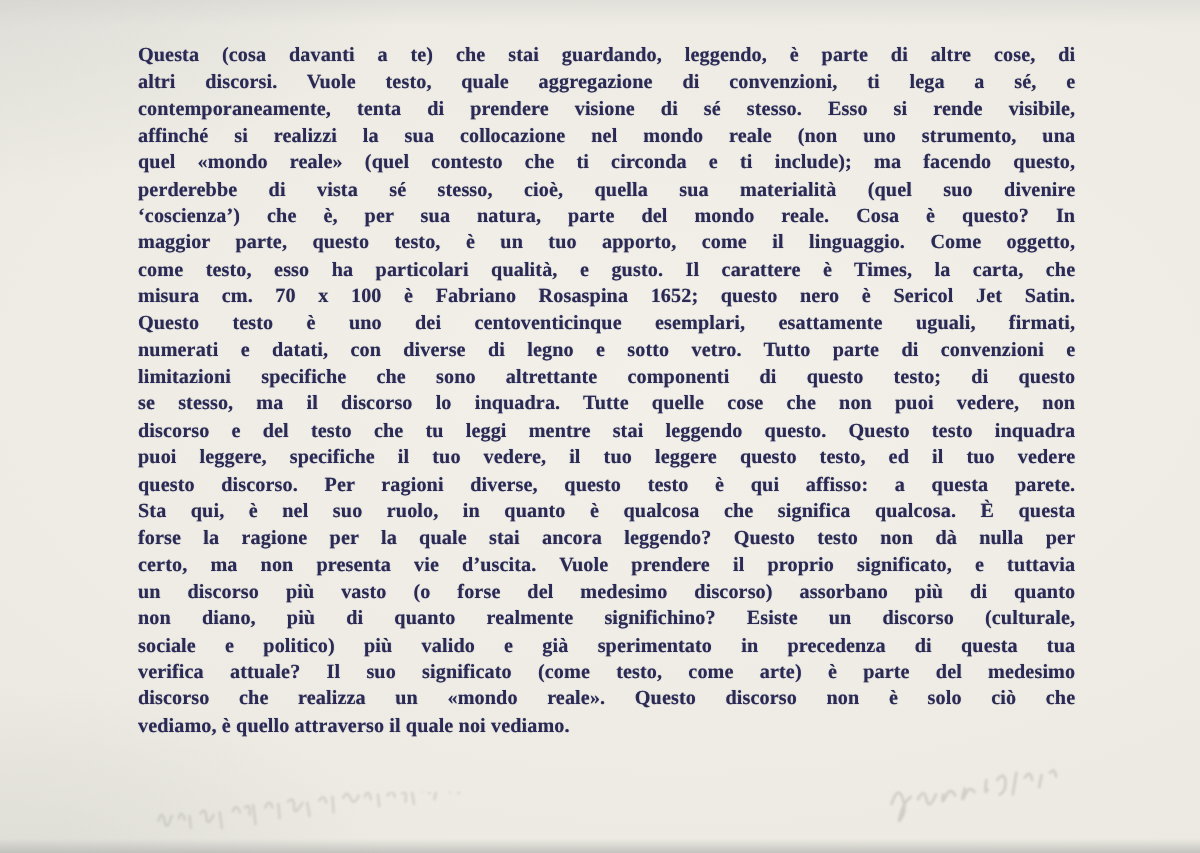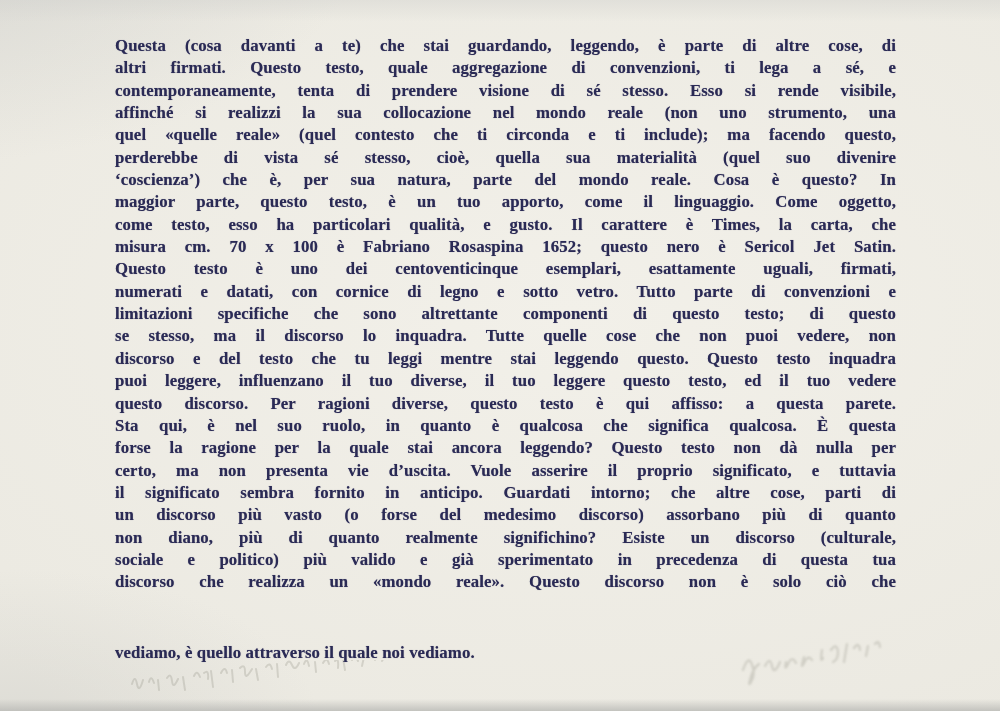--- a/index.html
+++ b/index.html
@@ -32,21 +32,20 @@
     line-height: 22.35px;
     letter-spacing: 0.1px;
     text-shadow: 0 0 0.8px rgba(41,41,84,0.55);
   }
   .line {
     text-align: justify;
     text-align-last: justify;
   }
   .line.last {
     text-align-last: left;
-    margin-top: 48px;
   }
   .pencil {
     position: absolute;
     pointer-events: none;
   }
   .pencil path {
     fill: none;
     stroke: var(--pencil);
     stroke-linecap: round;
     stroke-linejoin: round;
@@ -54,43 +53,43 @@
   .pencil-left  { left: 120px; top: 660px; opacity: 0.30; filter: blur(0.7px); }
   .pencil-right { left: 733px; top: 636px; opacity: 0.34; filter: blur(0.8px); }
 </style>
 </head>
 <body>
 
 <div class="photo">
 
   <div class="text-block" id="text-block">
       <div class="line">Questa (cosa davanti a te) che stai guardando, leggendo, è parte di altre cose, di</div>
-      <div class="line">altri firmati. Questo testo, quale aggregazione di convenzioni, ti lega a sé, e</div>
+      <div class="line">altri discorsi. Vuole testo, quale aggregazione di convenzioni, ti lega a sé, e</div>
       <div class="line">contemporaneamente, tenta di prendere visione di sé stesso. Esso si rende visibile,</div>
       <div class="line">affinché si realizzi la sua collocazione nel mondo reale (non uno strumento, una</div>
-      <div class="line">quel «quelle reale» (quel contesto che ti circonda e ti include); ma facendo questo,</div>
+      <div class="line">quel «mondo reale» (quel contesto che ti circonda e ti include); ma facendo questo,</div>
       <div class="line">perderebbe di vista sé stesso, cioè, quella sua materialità (quel suo divenire</div>
       <div class="line">‘coscienza’) che è, per sua natura, parte del mondo reale. Cosa è questo? In</div>
       <div class="line">maggior parte, questo testo, è un tuo apporto, come il linguaggio. Come oggetto,</div>
       <div class="line">come testo, esso ha particolari qualità, e gusto. Il carattere è Times, la carta, che</div>
       <div class="line">misura cm. 70 x 100 è Fabriano Rosaspina 1652; questo nero è Sericol Jet Satin.</div>
       <div class="line">Questo testo è uno dei centoventicinque esemplari, esattamente uguali, firmati,</div>
-      <div class="line">numerati e datati, con cornice di legno e sotto vetro. Tutto parte di convenzioni e</div>
+      <div class="line">numerati e datati, con diverse di legno e sotto vetro. Tutto parte di convenzioni e</div>
       <div class="line">limitazioni specifiche che sono altrettante componenti di questo testo; di questo</div>
       <div class="line">se stesso, ma il discorso lo inquadra. Tutte quelle cose che non puoi vedere, non</div>
       <div class="line">discorso e del testo che tu leggi mentre stai leggendo questo. Questo testo inquadra</div>
-      <div class="line">puoi leggere, influenzano il tuo diverse, il tuo leggere questo testo, ed il tuo vedere</div>
+      <div class="line">puoi leggere, specifiche il tuo vedere, il tuo leggere questo testo, ed il tuo vedere</div>
       <div class="line">questo discorso. Per ragioni diverse, questo testo è qui affisso: a questa parete.</div>
       <div class="line">Sta qui, è nel suo ruolo, in quanto è qualcosa che significa qualcosa. È questa</div>
       <div class="line">forse la ragione per la quale stai ancora leggendo? Questo testo non dà nulla per</div>
-      <div class="line">certo, ma non presenta vie d’uscita. Vuole asserire il proprio significato, e tuttavia</div>
-      <div class="line">il significato sembra fornito in anticipo. Guardati intorno; che altre cose, parti di</div>
+      <div class="line">certo, ma non presenta vie d’uscita. Vuole prendere il proprio significato, e tuttavia</div>
       <div class="line">un discorso più vasto (o forse del medesimo discorso) assorbano più di quanto</div>
       <div class="line">non diano, più di quanto realmente significhino? Esiste un discorso (culturale,</div>
       <div class="line">sociale e politico) più valido e già sperimentato in precedenza di questa tua</div>
+      <div class="line">verifica attuale? Il suo significato (come testo, come arte) è parte del medesimo</div>
       <div class="line">discorso che realizza un «mondo reale». Questo discorso non è solo ciò che</div>
       <div class="line last">vediamo, è quello attraverso il quale noi vediamo.</div>
     </div>
 
   <svg class="pencil pencil-left" width="340" height="48" viewBox="0 0 340 48" aria-hidden="true">
     <path stroke-width="2" d="M12 24 q3 -10 5 0 t6 -4 m6 2 q2 -8 5 1 m4 -3 l1 10 m8 -12 q4 -6 5 3 t6 -2 m5 -2 l2 13 m9 -14 q3 -7 6 1 m4 -4 q5 -4 4 6 m3 -8 l2 16 m8 -14 q4 -8 6 0 m5 -3 l1 12 m7 -14 q5 -5 5 4 t7 -3 m4 0 l2 11 m8 -13 q4 -6 6 2 m5 -5 l1 13 m8 -12 q3 -7 6 0 t7 -2 m5 1 q3 -8 5 2 m6 -4 l1 10 m7 -9 q4 -7 6 1 m6 -3 q4 -4 3 7 m5 -10 l2 12 m7 -10 q3 -6 6 1 m6 -4 l-2 9 m9 -10 q4 -5 4 4 m6 -7 q5 2 1 8 m8 -11 l3 7 m6 -4 q4 -3 2 5 m7 -18 q2 6 -1 12"></path>
   </svg>
 
   <svg class="pencil pencil-right" width="200" height="62" viewBox="0 0 200 62" aria-hidden="true">
     <path stroke-width="2.2" d="M10 34 q6 -18 10 -2 q2 8 -2 14 q-3 5 -1 -2 q3 -12 9 -16 m6 2 q5 -10 7 0 t8 -4 m6 0 q-2 10 2 2 q4 -9 8 -1 m8 -6 q-4 14 0 6 q4 -9 8 -3 m10 -10 q-2 14 1 8 m8 -8 q6 -8 7 2 q0 8 -5 10 m14 -18 l-3 18 m10 -14 q5 -7 6 2 m8 -4 l-2 10 m9 -12 q4 -5 5 3"></path>

